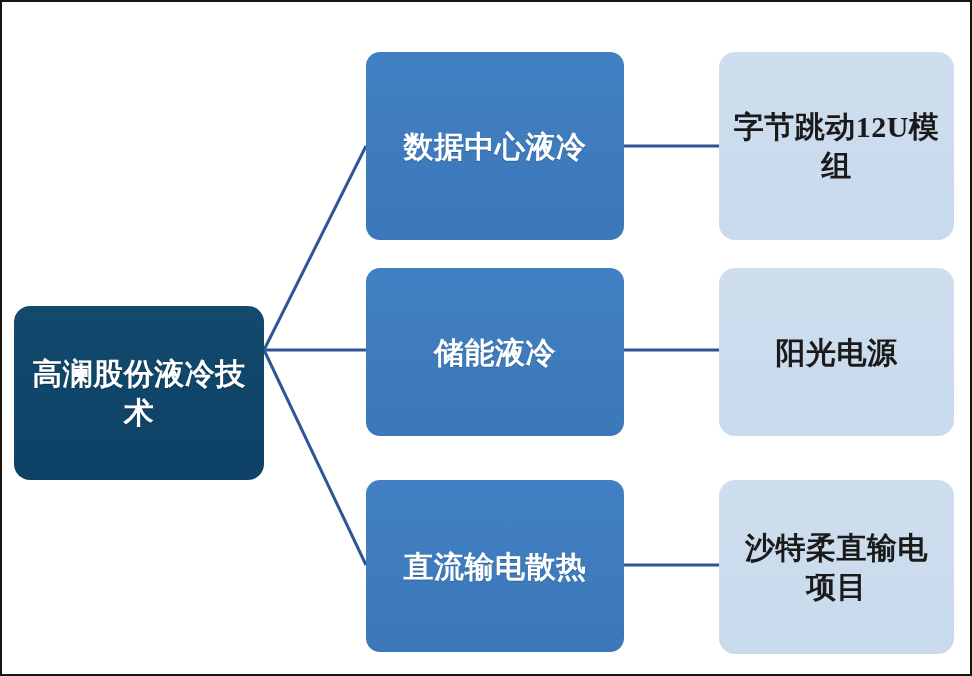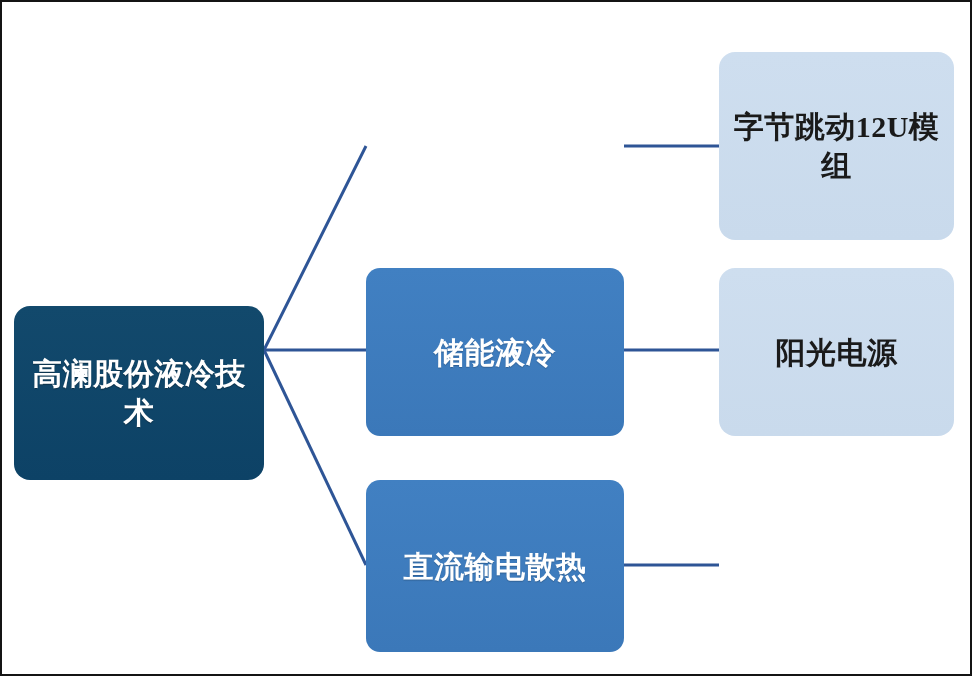--- a/index.html
+++ b/index.html
@@ -84,31 +84,37 @@
       <path d="M 622,144 L 717,144"></path>
       <path d="M 622,348 L 717,348"></path>
       <path d="M 622,563 L 717,563"></path>
     </g>
   </svg>
 
   <div class="node node-root" style="left:12px; top:261px; width:250px; height:174px;margin-top:43px;">
     <span class="node-label">高澜股份液冷技术</span>
   </div>
 
+  <div class="node node-branch" style="left:364px; top:50px; width:258px; height:188px;">
+    <span class="node-label">数据中心液冷</span>
+  </div>
 
   <div class="node node-branch" style="left:364px; top:478px; width:258px; height:172px;">
     <span class="node-label">直流输电散热</span>
   </div>
 
   <div class="node node-branch" style="left:364px; top:266px; width:258px; height:168px;">
     <span class="node-label">储能液冷</span>
   </div>
 
   <div class="node node-leaf" style="left:717px; top:50px; width:235px; height:188px;">
     <span class="node-label">字节跳动12U模组</span>
   </div>
 
   <div class="node node-leaf" style="left:717px; top:266px; width:235px; height:168px;">
     <span class="node-label">阳光电源</span>
   </div>
 
+  <div class="node node-leaf" style="left:717px; top:478px; width:235px; height:174px;">
+    <span class="node-label">沙特柔直输电项目</span>
+  </div>
 
 </div>
 
 </body></html>

